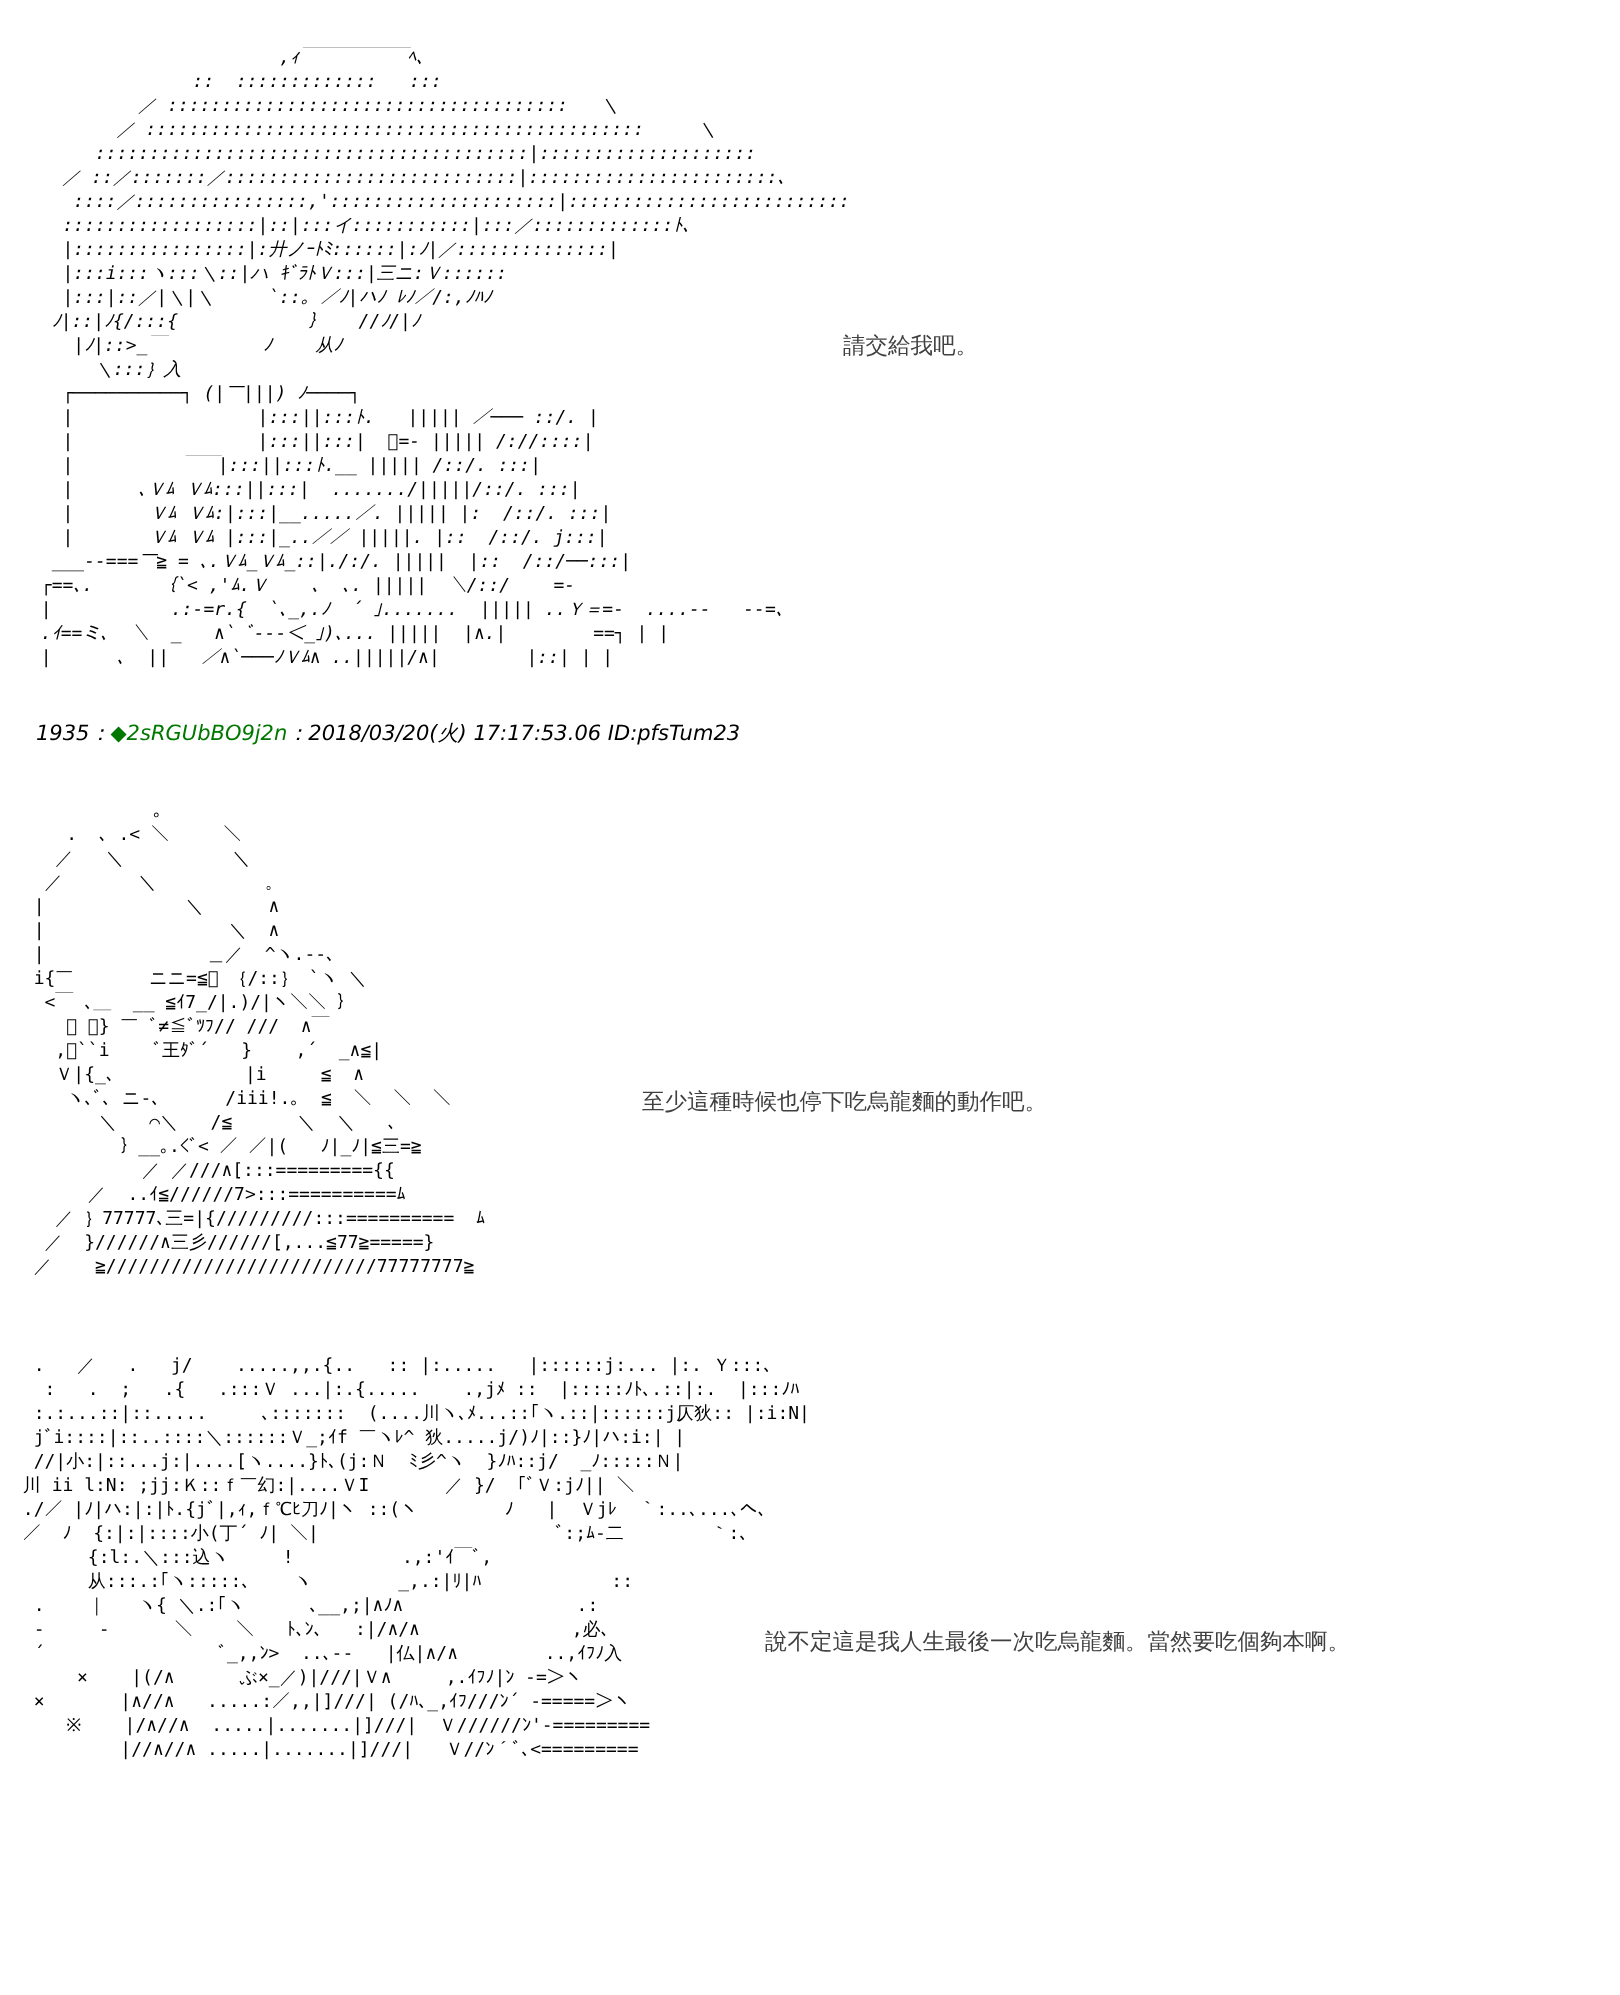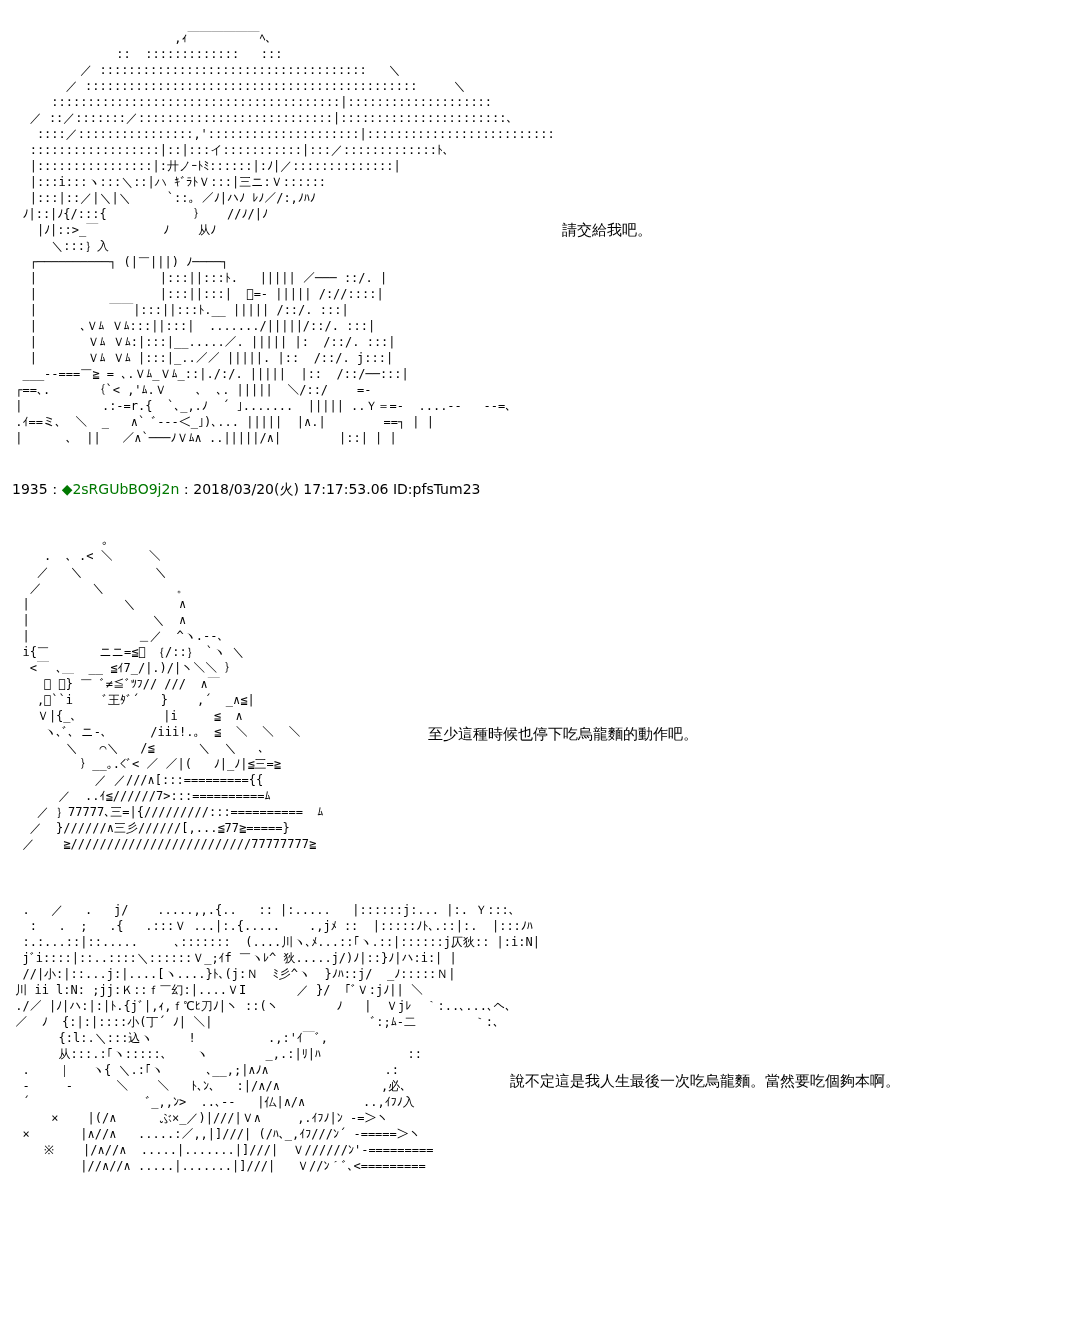--- a/index.html
+++ b/index.html
@@ -35,43 +35,44 @@
 
   
   .line-wrap {
     position: relative;
   }
   .speech {
     position: absolute;
     font-family: "DejaVu Sans", "Liberation Sans", sans-serif;
     font-size: 15px;
     line-height: 16px;
-    color: #000000;
+    color: #404040;
     white-space: pre;
   }
 
   
   .postinfo {
     font-family: "DejaVu Sans", "Liberation Sans", sans-serif;
     font-size: 14px;
     line-height: 18px;
     color: #000000;
     white-space: pre;
-    padding-left: 12px;
+    padding-left: 24px;
+    font-style: italic;
   }
   .postinfo .sep { color: #000000; }
   .postinfo .name {
     color: #007800;
     font-weight: normal;
   }
   .postinfo .datetime { color: #000000; }
   .gap-2  { height: 34px; }
   .gap-3  { height: 50px; }
 
-  #aa-1 { margin-left: 8px; margin-top: 30px; }
+  #aa-1 { margin-left: 20px; margin-top: 30px; font-style: italic; }
   #aa-2 { margin-left: 8px; margin-top: 0px; }
   #aa-3 { margin-left: 8px; margin-top: 0px; }
 </style>
 </head>
 <body>
 
 <div class="post line-wrap">
   <pre class="aa" id="aa-1">                       ,ｨ￣￣￣￣￣￣ﾍ、
                ::  :::::::::::::   :::
           ／ :::::::::::::::::::::::::::::::::::::   ＼
@@ -144,14 +145,14 @@
  ／  ﾉ  {:|:|::::小(丁´ ﾉ| ＼|                      ﾞ:;ﾑ-二        ｀:､
        {:l:.＼:::込ヽ     !          .,:'ｲ￣ﾞ,
        从:::.:｢ヽ:::::､    ヽ        _,.:|ﾘ|ﾊ            ::
   .    ｜   ヽ{ ＼.:｢ヽ      ､__,;|∧ﾉ∧                .:
   -     -      ＼    ＼   ﾄ､ﾝ､   :|/∧/∧              ,必､
   ´                ﾞ_,,ﾝ&gt;  ..､--   |仏|∧/∧        ..,ｲﾌﾉ入
       ×    |(/∧      ぶ×_／)|///|Ｖ∧     ,.ｲﾌﾉ|ﾝ -=＞ヽ
   ×       |∧//∧   .....:／,,|]///| (/ﾊ､_,ｲﾌ///ﾝ´ -=====＞ヽ
      ※    |/∧//∧  .....|.......|]///|  Ｖ//////ﾝ'-=========
           |//∧//∧ .....|.......|]///|   Ｖ//ﾝ´ﾞ､&lt;=========</pre>
-  <div class="speech" id="speech-3" style="left: 510px; top: 173px; font-family: Liberation Mono, monospace;">說不定這是我人生最後一次吃烏龍麵。當然要吃個夠本啊。</div>
+  <div class="speech" id="speech-3" style="left: 510px; top: 184px;">說不定這是我人生最後一次吃烏龍麵。當然要吃個夠本啊。</div>
 </div>
 
 </body></html>

